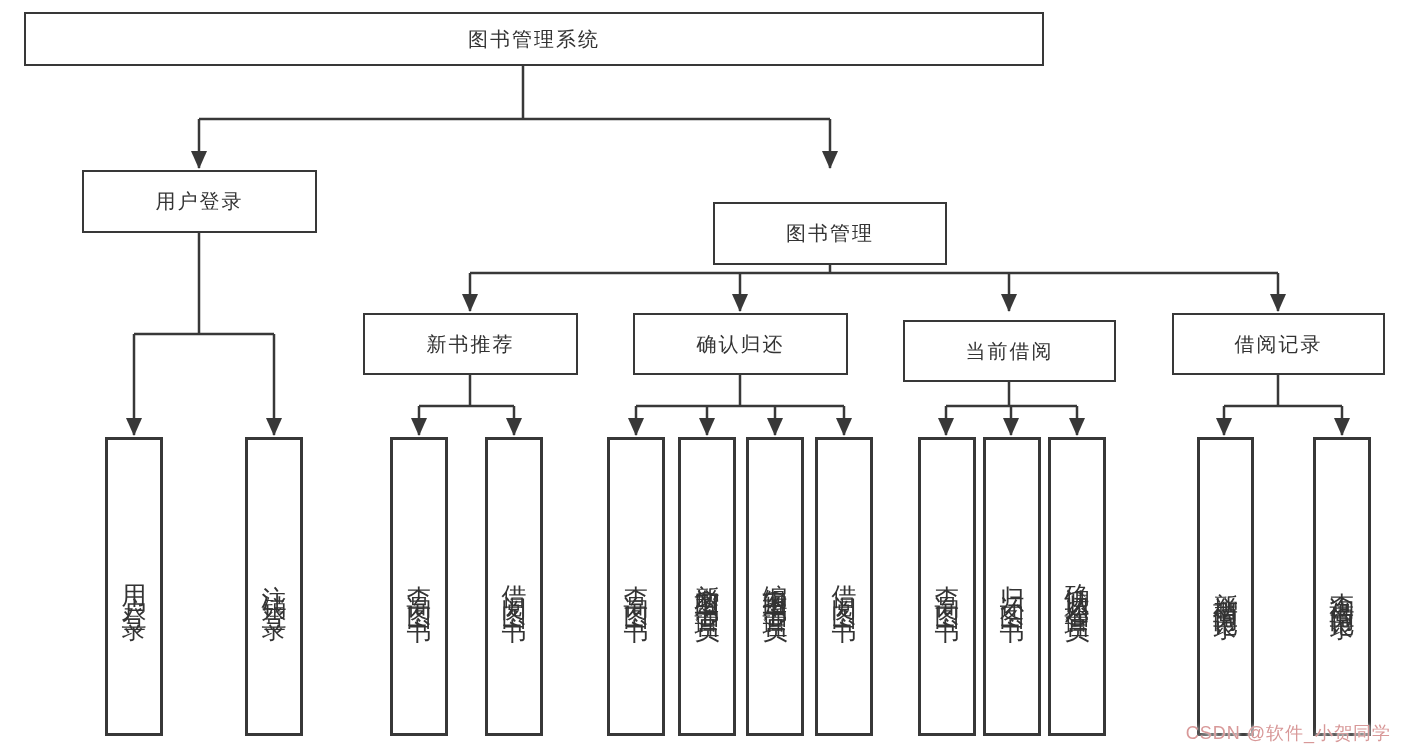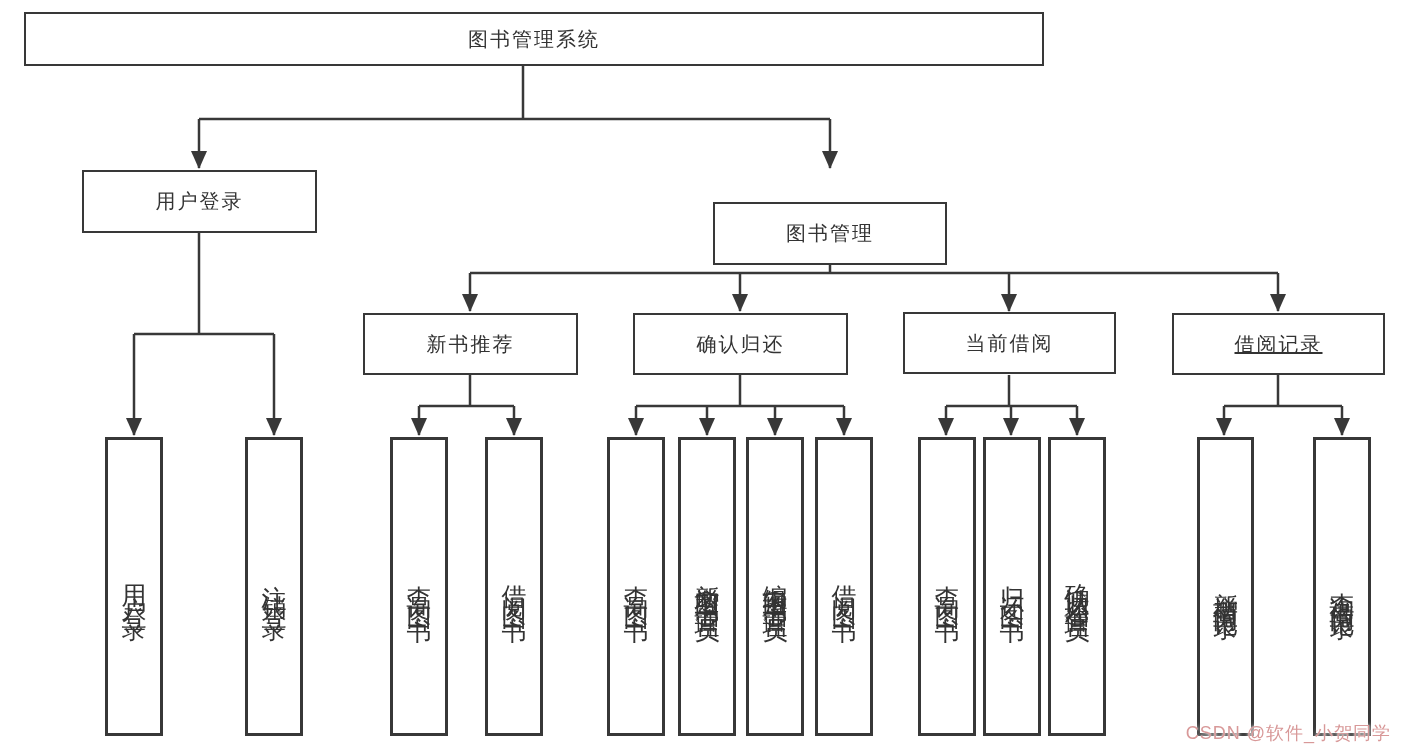--- a/index.html
+++ b/index.html
@@ -74,24 +74,24 @@
   <div class="node" style="left:713px;top:170px;width:234px;height:63px;margin-top:32px;">
     <span>图书管理</span>
   </div>
 
   <div class="node" style="left:363px;top:313px;width:215px;height:62px;">
     <span>新书推荐</span>
   </div>
   <div class="node" style="left:633px;top:313px;width:215px;height:62px;">
     <span>确认归还</span>
   </div>
-  <div class="node" style="left:903px;top:312px;width:213px;height:62px;">
+  <div class="node" style="left:903px;top:320px;width:213px;height:62px;">
     <span>当前借阅</span>
   </div>
-  <div class="node" style="left:1172px;top:313px;width:213px;height:62px;text-decoration:underline;">
+  <div class="node" style="left:1172px;top:313px;width:213px;height:62px;">
     <span>借阅记录</span>
   </div>
 
   <div class="leaf" style="left:105px;">
     <span>用户登录</span>
   </div>
   <div class="leaf" style="left:245px;">
     <span>注销登录</span>
   </div>
 

